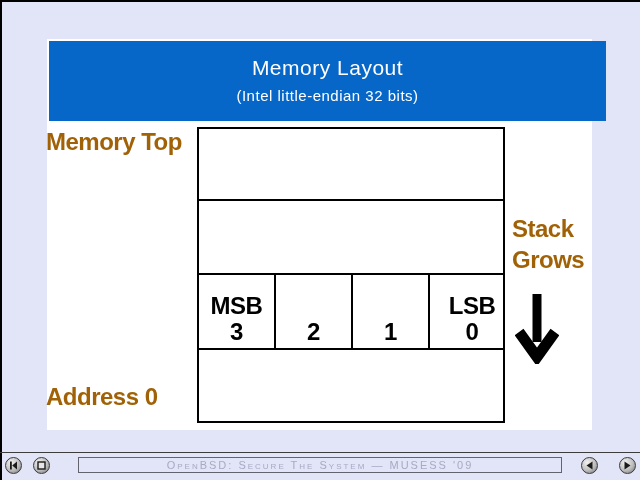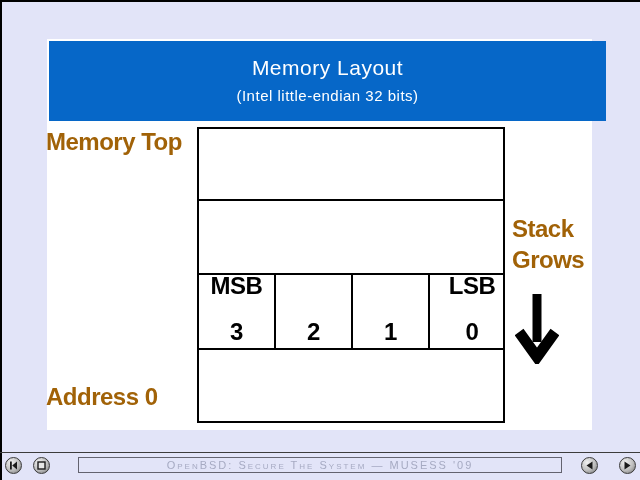--- a/index.html
+++ b/index.html
@@ -25,21 +25,21 @@
 
   .membox { position:absolute; left:197px; top:127px; width:308px; height:296px;
             border:2px solid #000; background:#fff; }
   .hline { position:absolute; left:0; width:304px; height:2px; background:#000; }
   .hline.h1 { top:70px; } .hline.h2 { top:144px; } .hline.h3 { top:219px; }
   .vline { position:absolute; top:146px; height:73px; width:2px; background:#000; }
   .vline.v1 { left:75px; } .vline.v2 { left:152px; } .vline.v3 { left:229px; }
 
   .bytecell { position:absolute; top:146px; height:73px; display:flex; flex-direction:column;
               justify-content:flex-end; align-items:center; padding-bottom:3px;
-              font-weight:bold; font-size:24px; line-height:26px; letter-spacing:-0.5px;gap:20px; }
+              font-weight:bold; font-size:24px; line-height:26px; letter-spacing:-0.5px; }
   .bc0 { left:0;     width:75px; }
   .bc1 { left:77px;  width:75px; }
   .bc2 { left:154px; width:75px; }
   .bc3 { left:231px; width:84px; }
 
   .down-arrow { position:absolute; left:515px; top:292px; }
 
   .footer-sep { position:absolute; left:0; top:452px; width:640px; height:1px; background:#3c3c3c; }
 
   .navbtn { position:absolute; top:457px; width:17px; height:17px; border-radius:50%;

